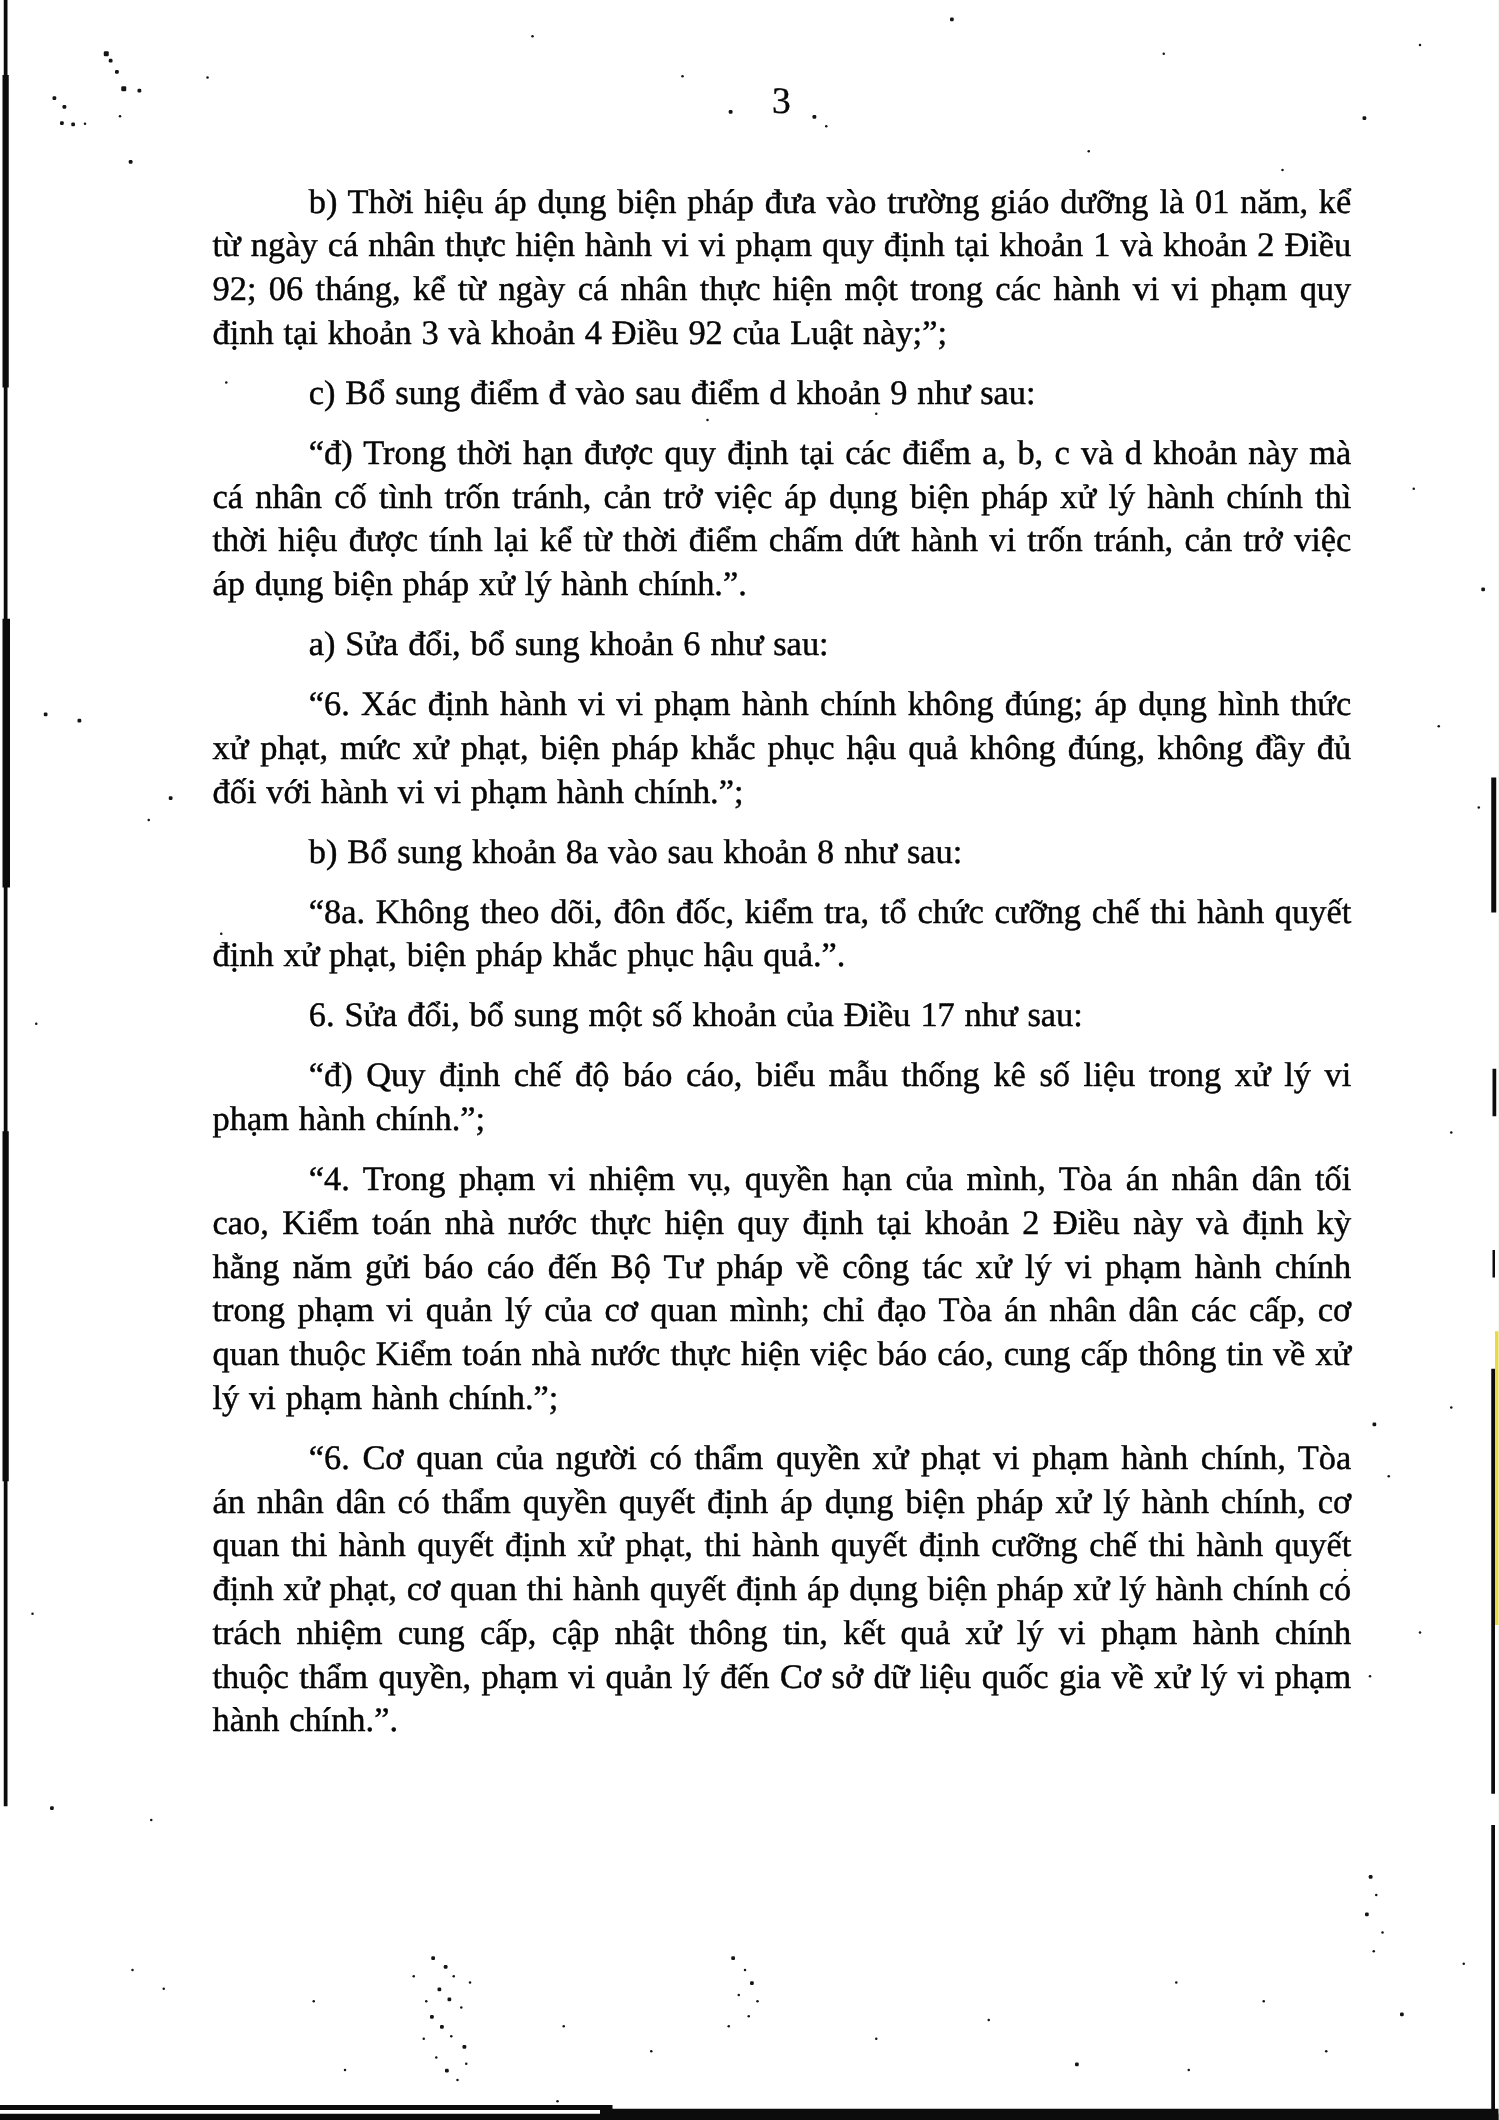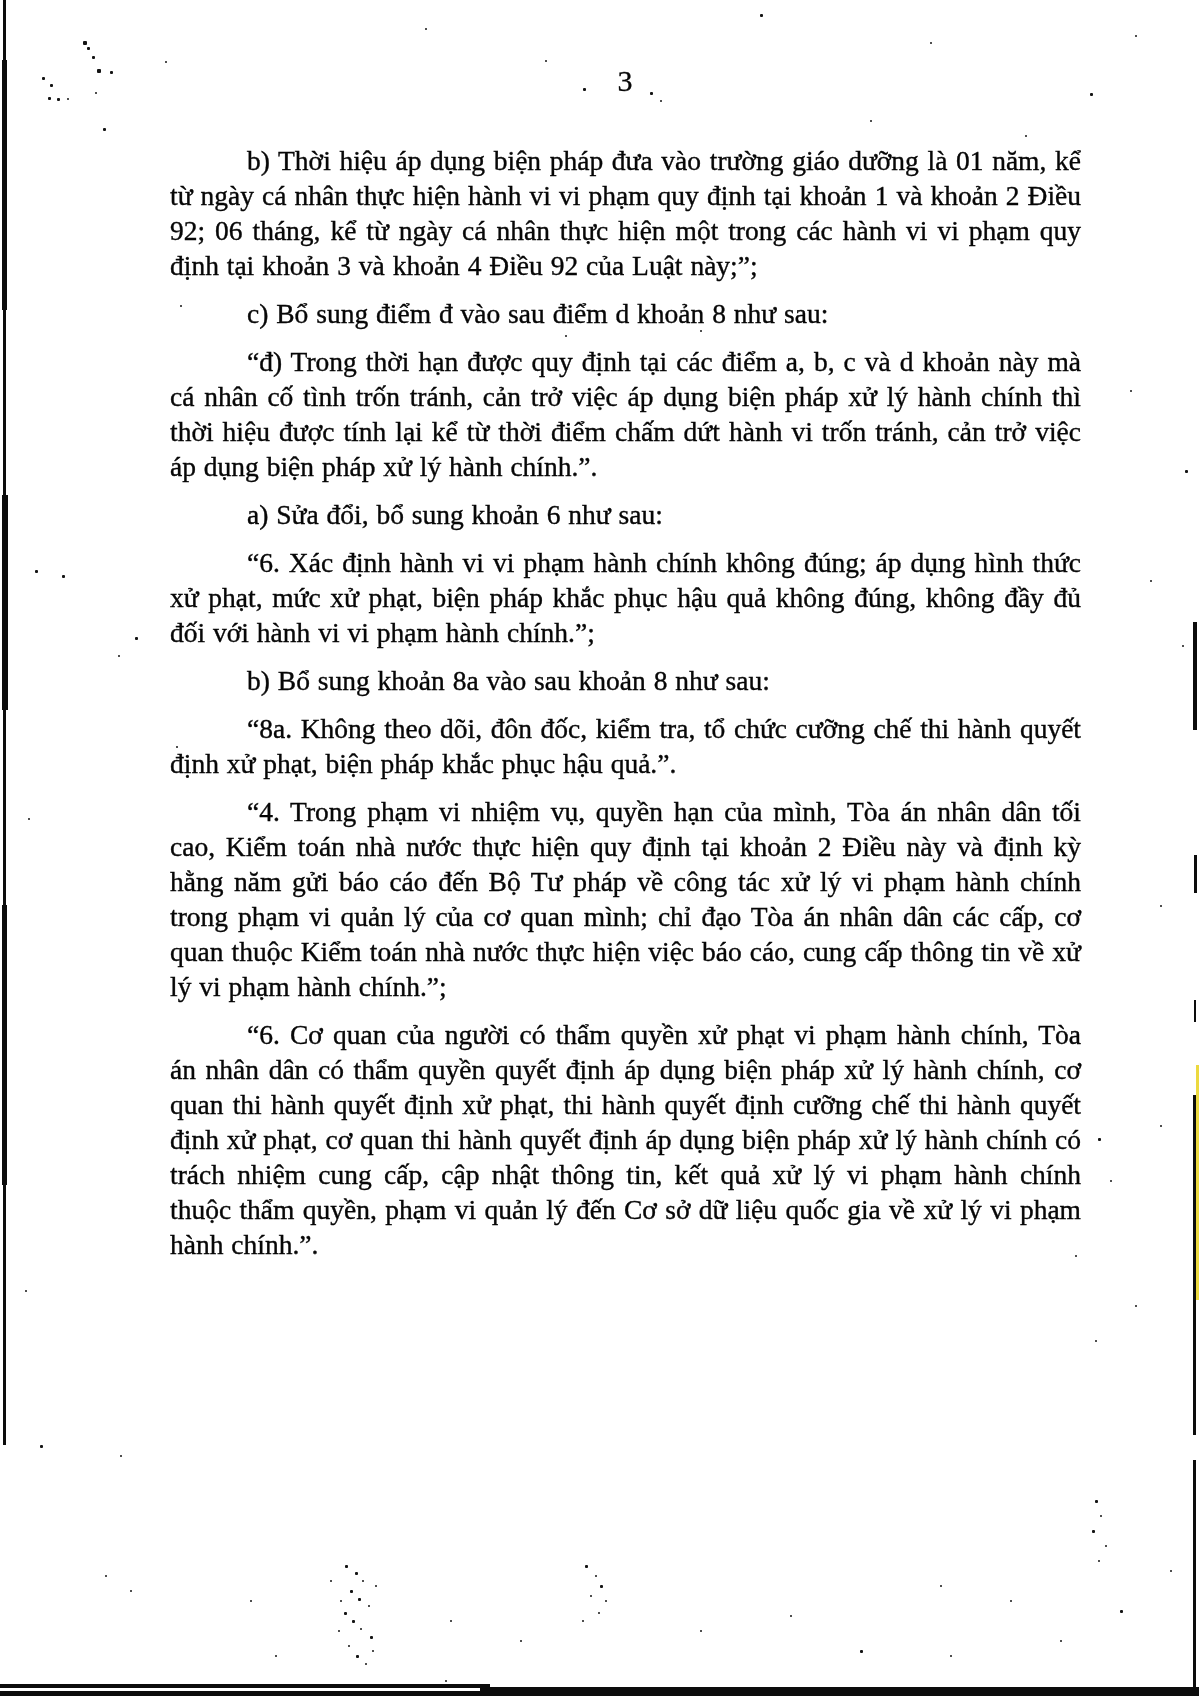--- a/index.html
+++ b/index.html
@@ -41,26 +41,28 @@
 </style>
 </head>
 <body>
 
 <div class="page">
 
   <div class="page-number">3</div>
 
   <div class="content">
     <p>b) Thời hiệu áp dụng biện pháp đưa vào trường giáo dưỡng là 01 năm, kể từ ngày cá nhân thực hiện hành vi vi phạm quy định tại khoản 1 và khoản 2 Điều 92; 06 tháng, kể từ ngày cá nhân thực hiện một trong các hành vi vi phạm quy định tại khoản 3 và khoản 4 Điều 92 của Luật này;”;</p>
-    <p>c) Bổ sung điểm đ vào sau điểm d khoản 8 như sau:</p>
+    <p>c) Bổ sung điểm đ vào sau điểm d khoản 9 như sau:</p>
     <p>“đ) Trong thời hạn được quy định tại các điểm a, b, c và d khoản này mà cá nhân cố tình trốn tránh, cản trở việc áp dụng biện pháp xử lý hành chính thì thời hiệu được tính lại kể từ thời điểm chấm dứt hành vi trốn tránh, cản trở việc áp dụng biện pháp xử lý hành chính.”.</p>
     <p>a) Sửa đổi, bổ sung khoản 6 như sau:</p>
     <p>“6. Xác định hành vi vi phạm hành chính không đúng; áp dụng hình thức xử phạt, mức xử phạt, biện pháp khắc phục hậu quả không đúng, không đầy đủ đối với hành vi vi phạm hành chính.”;</p>
     <p>b) Bổ sung khoản 8a vào sau khoản 8 như sau:</p>
     <p>“8a. Không theo dõi, đôn đốc, kiểm tra, tổ chức cưỡng chế thi hành quyết định xử phạt, biện pháp khắc phục hậu quả.”.</p>
+    <p>6. Sửa đổi, bổ sung một số khoản của Điều 17 như sau:</p>
+    <p>“đ) Quy định chế độ báo cáo, biểu mẫu thống kê số liệu trong xử lý vi phạm hành chính.”;</p>
     <p>“4. Trong phạm vi nhiệm vụ, quyền hạn của mình, Tòa án nhân dân tối cao, Kiểm toán nhà nước thực hiện quy định tại khoản 2 Điều này và định kỳ hằng năm gửi báo cáo đến Bộ Tư pháp về công tác xử lý vi phạm hành chính trong phạm vi quản lý của cơ quan mình; chỉ đạo Tòa án nhân dân các cấp, cơ quan thuộc Kiểm toán nhà nước thực hiện việc báo cáo, cung cấp thông tin về xử lý vi phạm hành chính.”;</p>
     <p>“6. Cơ quan của người có thẩm quyền xử phạt vi phạm hành chính, Tòa án nhân dân có thẩm quyền quyết định áp dụng biện pháp xử lý hành chính, cơ quan thi hành quyết định xử phạt, thi hành quyết định cưỡng chế thi hành quyết định xử phạt, cơ quan thi hành quyết định áp dụng biện pháp xử lý hành chính có trách nhiệm cung cấp, cập nhật thông tin, kết quả xử lý vi phạm hành chính thuộc thẩm quyền, phạm vi quản lý đến Cơ sở dữ liệu quốc gia về xử lý vi phạm hành chính.”.</p>
   </div>
 
   <div class="art" style="left:3px;top:0;width:3px;height:1445px;"></div>
   <div class="art" style="left:2px;top:60px;width:5px;height:250px;"></div>
   <div class="art" style="left:2px;top:495px;width:6px;height:215px;"></div>
   <div class="art" style="left:2px;top:905px;width:5px;height:280px;"></div>
 
   <div class="art" style="left:1193px;top:622px;width:4px;height:108px;"></div>

